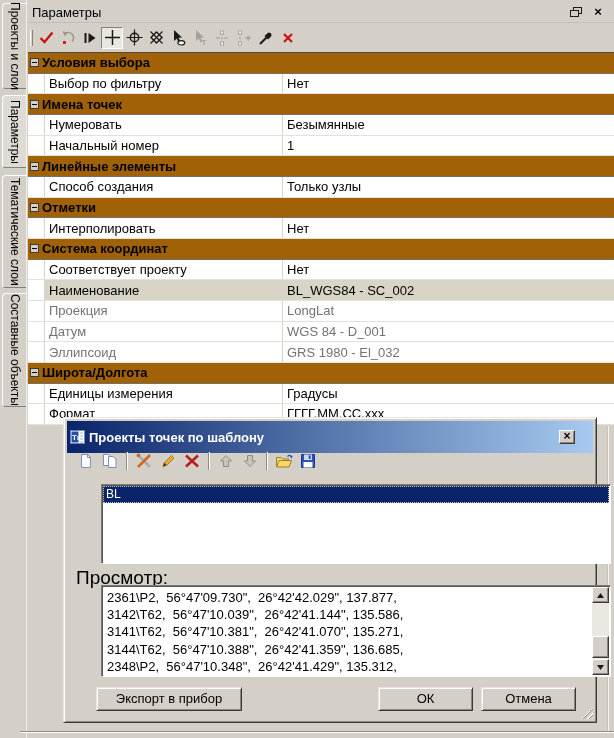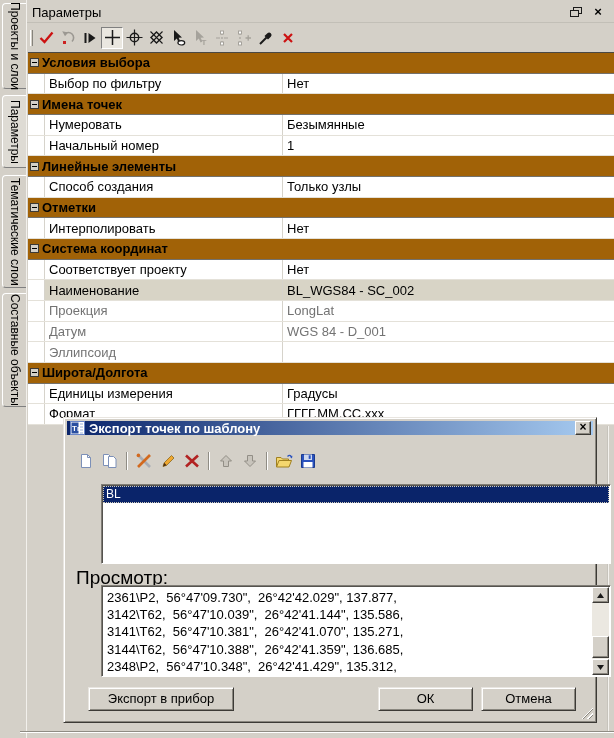--- a/index.html
+++ b/index.html
@@ -38,22 +38,22 @@
   .grow.selected .glabel, .grow.selected .gvalue { background:#d8d4c6; }
   .grow.disabled .glabel, .grow.disabled .gvalue { color:#737373; }
 
   .right-line { position:absolute; left:580px; top:426px; height:305px; width:2px; border-left:1px solid #c6c3bb; border-right:1px solid #f4f2ee; }
   .bottom-groove { position:absolute; left:20px; right:0; top:731px; height:2px; border-top:1px solid #8f8c84; background:#fff; }
 
   
   .dialog { position:absolute; left:63px; top:417px; width:534px; height:306px; background:#d4d0c8;
             border:1px solid; border-color:#e8e5e0 #3c3a36 #3c3a36 #e8e5e0;
             box-shadow: inset 1px 1px 0 #fff, inset -1px -1px 0 #8a877f; }
-  .dlg-titlebar { position:absolute; left:3px; top:3px; right:3px; height:14px;
-            background:linear-gradient(to right,#0a246a,#a6caf0); display:flex; align-items:center; padding:0 2px 0 3px; }
+  .dlg-titlebar { position:absolute; left:3px; top:3px; right:3px; height:32px;
+            background:linear-gradient(to right,#0a246a,#a6caf0); display:flex; align-items:center; padding:0 18px 0 3px; }
   .dlg-title { color:#fff; font-weight:bold; font-size:13px; flex:1; margin-left:4px; }
   .dlg-close { width:16px; height:14px; background:#d4d0c8; border:1px solid; border-color:#fff #3c3a36 #3c3a36 #fff;
             box-shadow: inset -1px -1px 0 #8a877f; font-size:12px; font-weight:bold; line-height:11px; text-align:center; }
 
   .dlg-toolbar { position:absolute; left:10px; top:30px; height:26px; display:flex; align-items:center; }
   .dbtn { width:24px; height:22px; display:flex; align-items:center; justify-content:center; }
   .dsep { width:2px; height:18px; border-left:1px solid #8f8c84; border-right:1px solid #fff; margin:0 4px; }
 
   .sunken { border:1px solid; border-color:#807d76 #fff #fff #807d76; box-shadow: inset 1px 1px 0 #55534e; background:#fff;margin-left:25px; }
   .dlg-list { position:absolute; left:12px; top:66px; width:510px; height:80px; }
@@ -68,21 +68,21 @@
   .vscroll { position:absolute; right:1px; top:1px; bottom:1px; width:17px; background:#ebe8e1; }
   .sbtn { position:absolute; left:0; width:17px; height:16px; background:#d4d0c8; border:1px solid;
             border-color:#fff #3c3a36 #3c3a36 #fff; box-shadow: inset -1px -1px 0 #8a877f;
             display:flex; align-items:center; justify-content:center; }
   .sbtn.up{top:0} .sbtn.down{bottom:0}
   .sthumb { position:absolute; left:0; bottom:17px; width:17px; height:22px; background:#d4d0c8; border:1px solid;
             border-color:#fff #3c3a36 #3c3a36 #fff; box-shadow: inset -1px -1px 0 #8a877f; }
 
   .dlg-btn { position:absolute; height:24px; background:#d4d0c8; border:1px solid; border-color:#e8e5e0 #3c3a36 #3c3a36 #e8e5e0;
             box-shadow: inset 1px 1px 0 #fff, inset -1px -1px 0 #8a877f; font-size:13px; text-align:center; line-height:22px; }
-  #btn-export { left:24px; top:269px; width:146px; }
+  #btn-export { left:32px; top:269px; width:146px; }
   #btn-ok { left:314px; top:269px; width:95px; }
   #btn-cancel { left:417px; top:269px; width:95px; }
   .resize-grip { position:absolute; right:3px; bottom:3px; width:13px; height:13px;
             background:repeating-linear-gradient(135deg,transparent 0 2px,#fff 2px 3px,#8a877f 3px 4px);
             clip-path:polygon(100% 0,100% 100%,0 100%); }
 </style>
 </head>
 <body>
 
 <div class="sidebar">
@@ -305,20 +305,23 @@
         </div>
         <div class="gvalue">
           <span>WGS 84 - D_001</span>
         </div>
       </div>
     <div class="grow disabled">
         <div class="gutter"></div>
         <div class="glabel">
           <span>Эллипсоид</span>
         </div>
+        <div class="gvalue">
+          <span>GRS 1980 - El_032</span>
+        </div>
       </div>
 
     <div class="gsection">
         <span class="minusbox">
           <i></i>
         </span>
         <span>Широта/Долгота</span>
       </div>
     <div class="grow">
         <div class="gutter"></div>
@@ -344,21 +347,21 @@
 </div>
 
 <div class="dialog">
   <div class="dlg-titlebar">
     <svg width="15" height="14" viewBox="0 0 15 14">
         <rect x="0.5" y="0.5" width="14" height="13" fill="#fff" stroke="#6a86c8"></rect>
         <rect x="1.5" y="1.5" width="7" height="11" fill="#2a4fa0"></rect>
         <text x="2" y="10" font-size="8" font-weight="bold" fill="#fff">Тг</text>
         <path d="M10 3 H13 M10 6 H13 M10 9 H13 M10 12 H13" stroke="#9ab0d8" stroke-width="1"></path>
       </svg>
-    <span class="dlg-title">Экспорт точек по шаблону</span>
+    <span class="dlg-title">Проекты точек по шаблону</span>
     <span class="dlg-close">×</span>
   </div>
 
   <div class="dlg-toolbar">
     <span class="dbtn">
       <svg width="16" height="16" viewBox="0 0 16 16">
           <path d="M3.5 1.5 H9.5 L12.5 4.5 V14.5 H3.5 Z" fill="#fff" stroke="#7c90b8"></path>
           <path d="M9.5 1.5 V4.5 H12.5" fill="none" stroke="#7c90b8"></path>
         </svg>
     </span>

